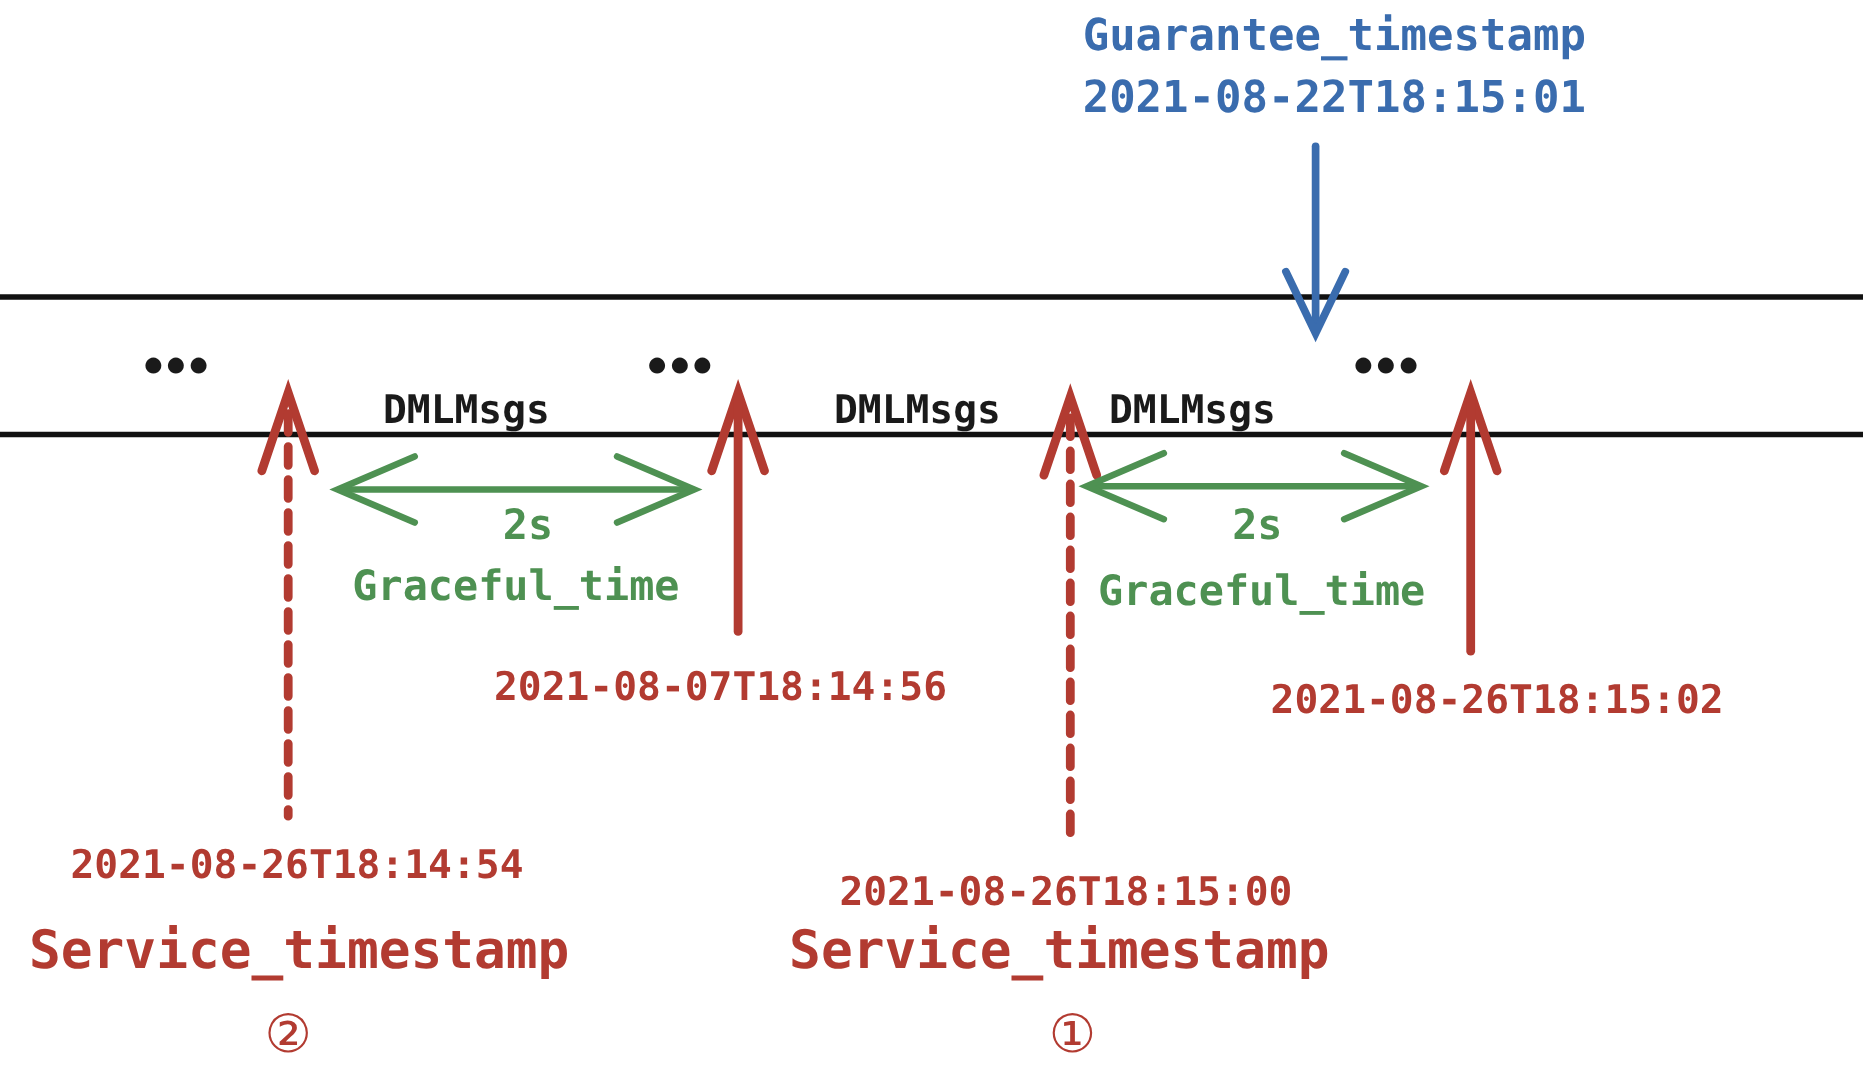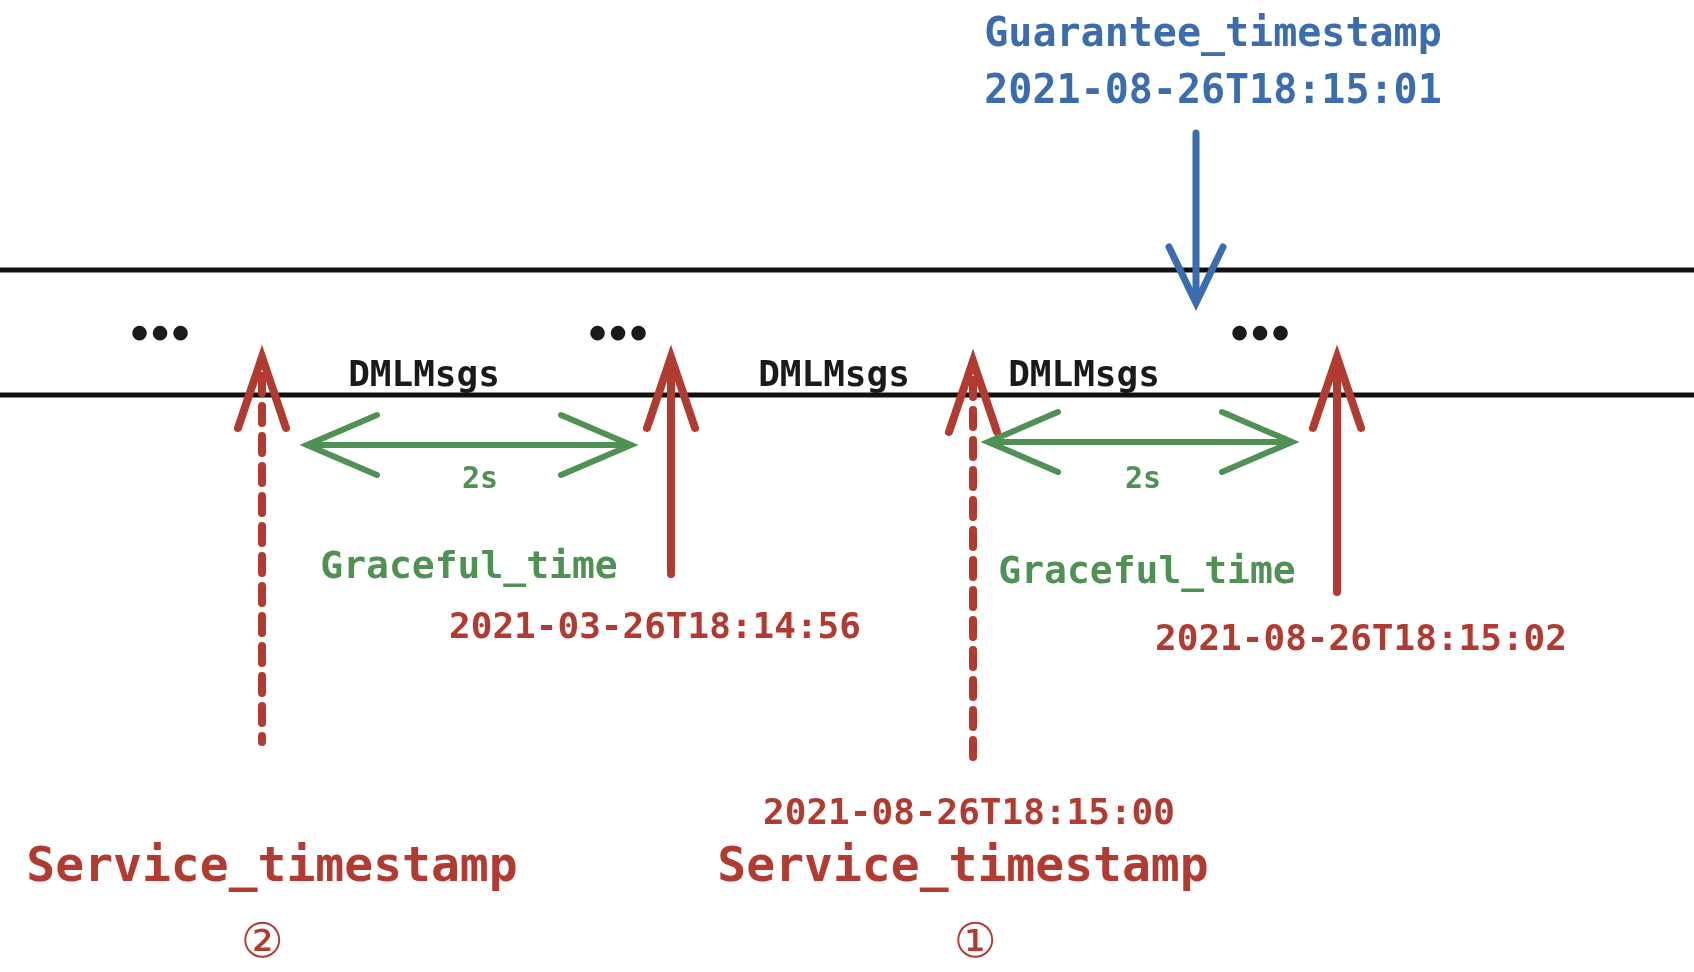--- a/index.html
+++ b/index.html
@@ -33,22 +33,22 @@
     font-size: 40px;
     line-height: 57px;
     letter-spacing: 0px;
   }
   .stream-lbl { font-size: 36px; margin-top: 42px; }
   .dots {
     font-family: "DejaVu Sans", "Liberation Sans", sans-serif;
     font-size: 19px;
     letter-spacing: 4px;
   }
-  .g-dur  { font-size: 30px; text-align: right; }
-  .g-lbl  { font-size: 38px; margin-top: 33px; }
+  .g-dur  { font-size: 38px; text-align: right; }
+  .g-lbl  { font-size: 38px; }
   .r-ts   { font-size: 36px; }
   .r-lbl  { font-size: 48px; }
   .marker {
     font-family: "DejaVu Sans", "Liberation Sans", sans-serif;
     font-size: 48px;
     font-weight: normal;
   }
 </style>
 </head>
 <body>
@@ -93,39 +93,40 @@
 
     <g stroke="#4E9152" stroke-width="6" fill="none" stroke-linecap="round">
       <line x1="992" y1="442" x2="1288" y2="442"></line>
       <polyline points="1058,412 988,442 1058,472"></polyline>
       <polyline points="1222,412 1292,442 1222,472"></polyline>
     </g>
   </svg>
 
   <div class="title-block blue">
     <div>Guarantee_timestamp</div>
-    <div>2021-08-26T18:15:01</div>
+    <div>2021-08-22T18:15:01</div>
   </div>
 
   <span class="lbl dots black" style="left:162px;  top:331px;">●●●</span>
   <span class="lbl stream-lbl black" style="left:424px;  top:331px;">DMLMsgs</span>
   <span class="lbl dots black" style="left:620px;  top:331px;">●●●</span>
   <span class="lbl stream-lbl black" style="left:834px;  top:331px;">DMLMsgs</span>
   <span class="lbl stream-lbl black" style="left:1084px; top:331px;">DMLMsgs</span>
   <span class="lbl dots black" style="left:1262px; top:331px;">●●●</span>
 
   <span class="lbl g-dur green" style="left:480px; top:477px;">2s</span>
   <span class="lbl g-lbl green" style="left:469px; top:532px;">Graceful_time</span>
 
   <span class="lbl g-dur green" style="left:1143px; top:477px;">2s</span>
   <span class="lbl g-lbl green" style="left:1147px; top:537px;">Graceful_time</span>
 
-  <span class="lbl r-ts red" style="left:655px;  top:625px;">2021-03-26T18:14:56</span>
+  <span class="lbl r-ts red" style="left:655px;  top:625px;">2021-08-07T18:14:56</span>
   <span class="lbl r-ts red" style="left:1340px; top:637px;margin-left:21px;">2021-08-26T18:15:02</span>
 
+  <span class="lbl r-ts  red" style="left:270px; top:787px;">2021-08-26T18:14:54</span>
   <span class="lbl r-lbl red" style="left:272px; top:864px;">Service_timestamp</span>
   <span class="lbl marker red" style="left:262px; top:940px;">②</span>
 
   <span class="lbl r-ts  red" style="left:969px; top:811px;text-align:center;">2021-08-26T18:15:00</span>
   <span class="lbl r-lbl red" style="left:963px; top:864px;">Service_timestamp</span>
   <span class="lbl marker red" style="left:975px; top:940px;">①</span>
 
 </div>
 
 </body></html>

